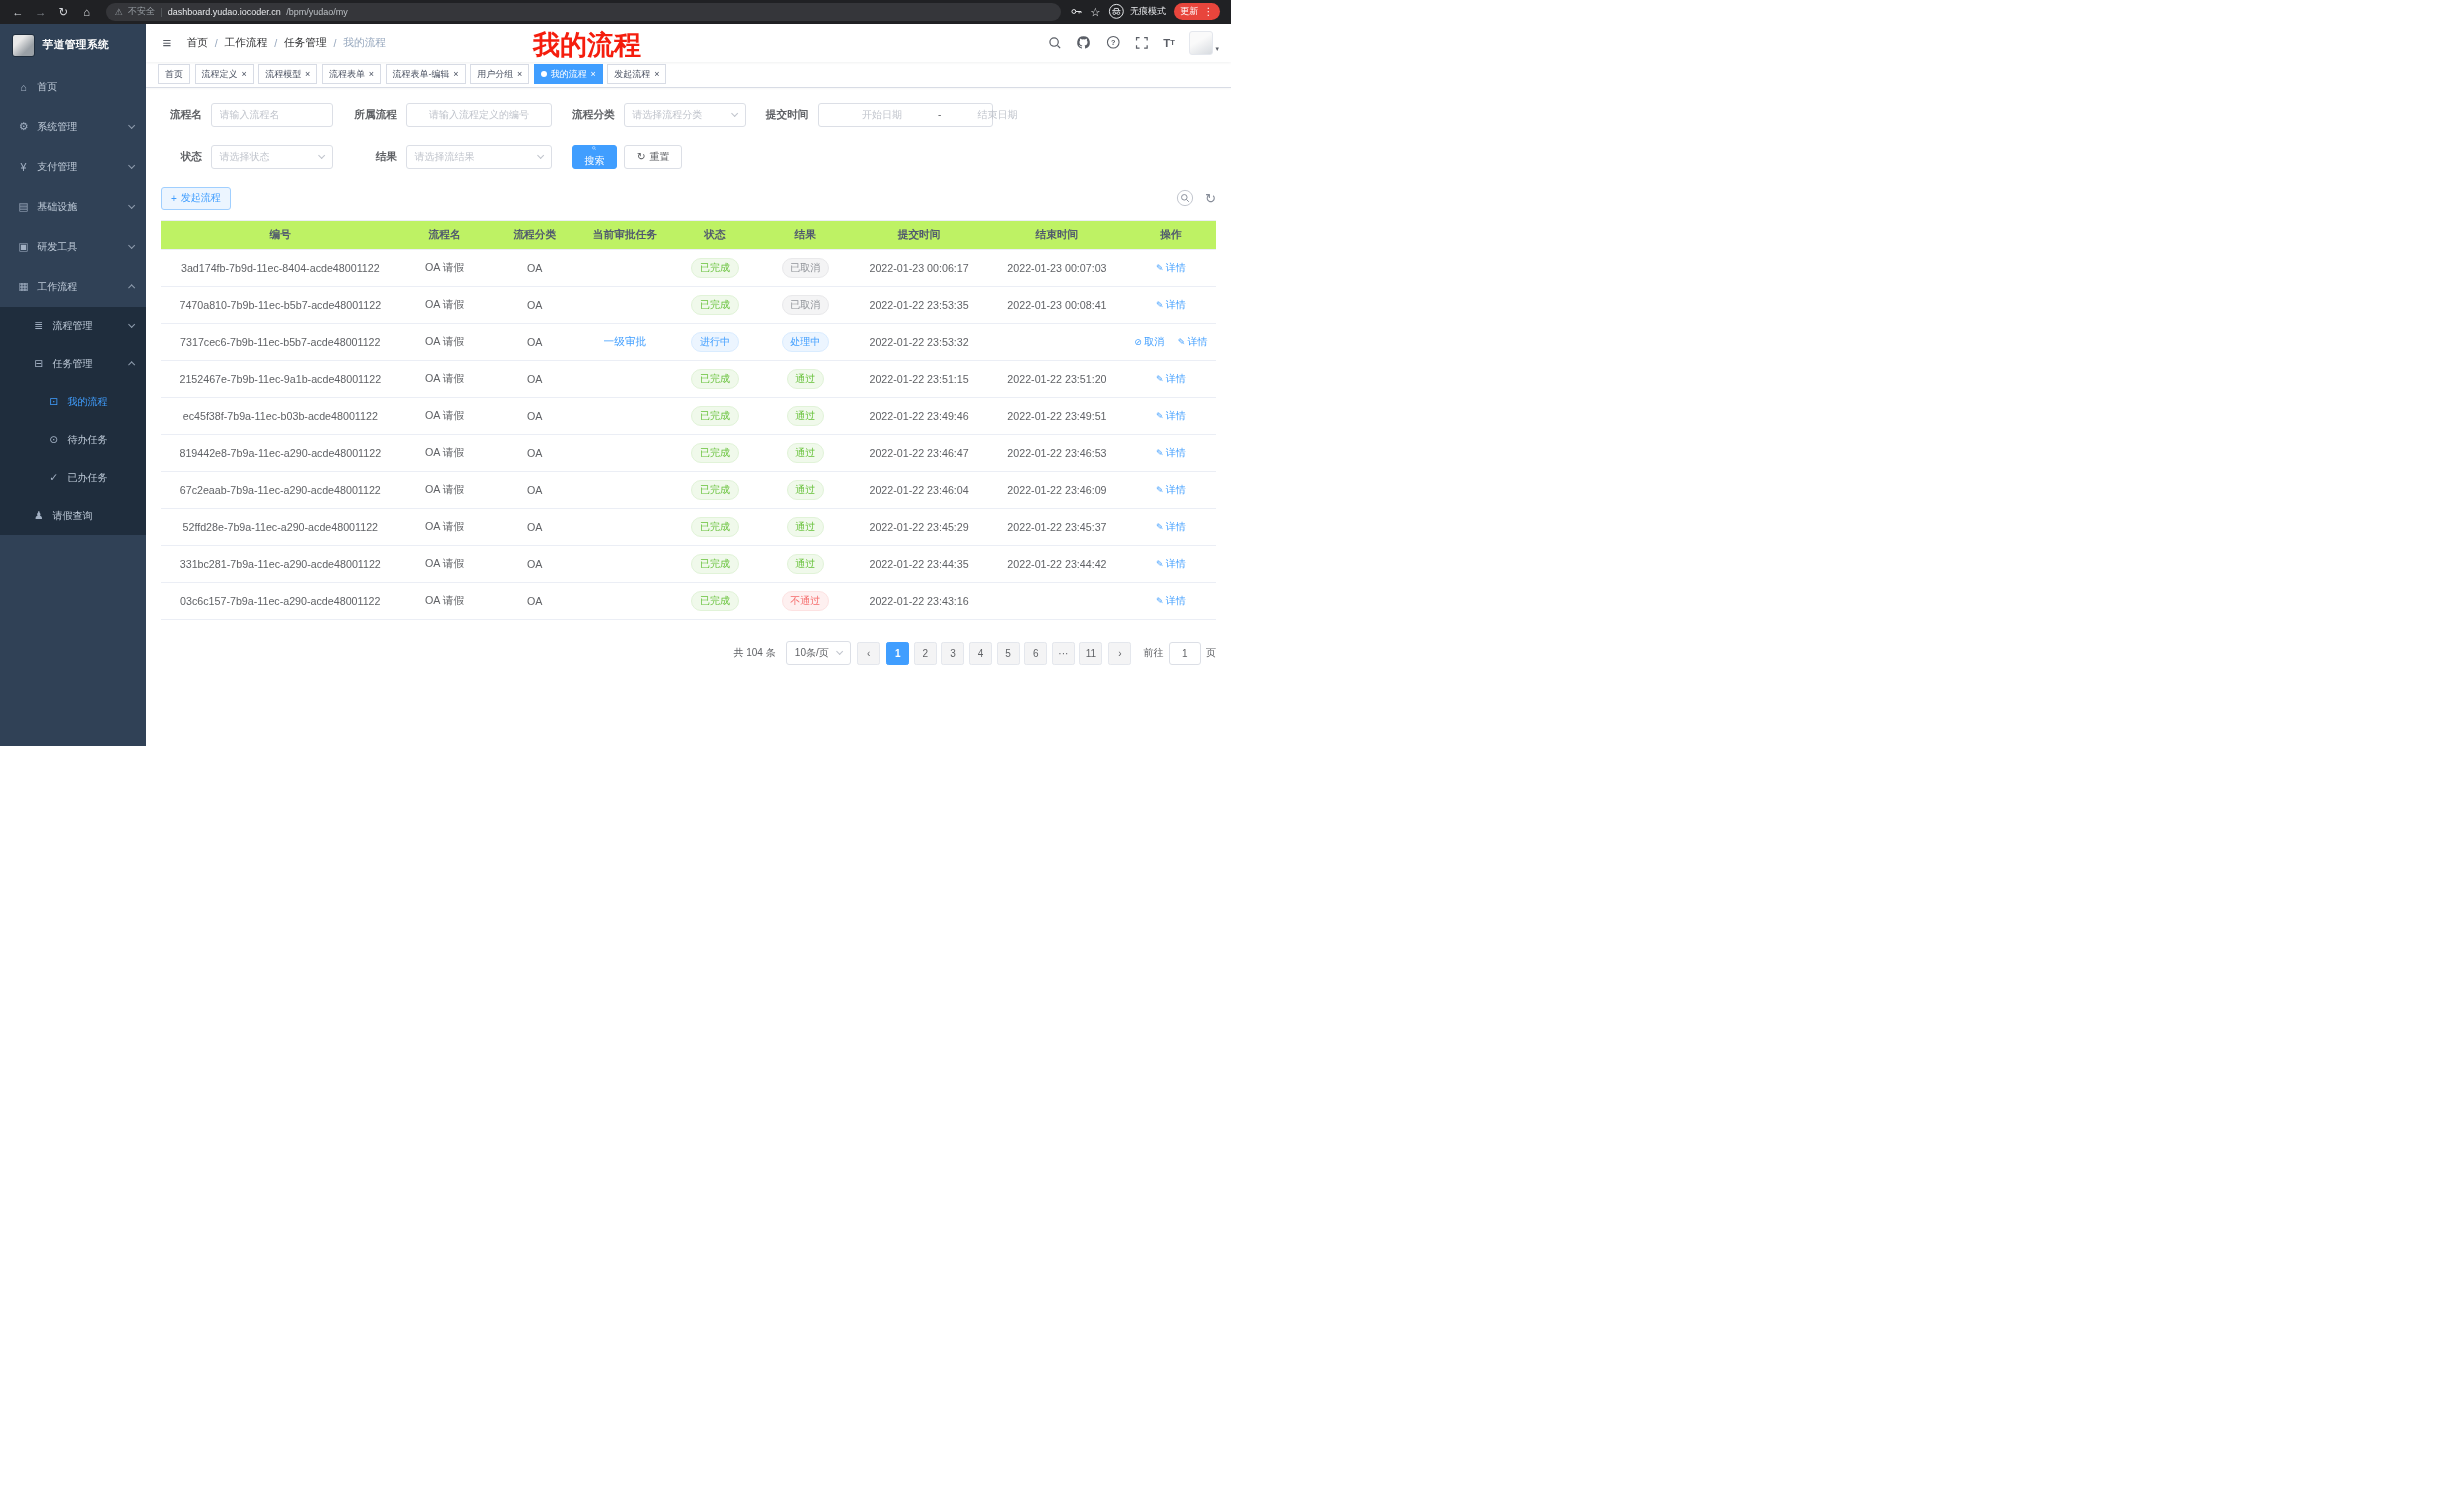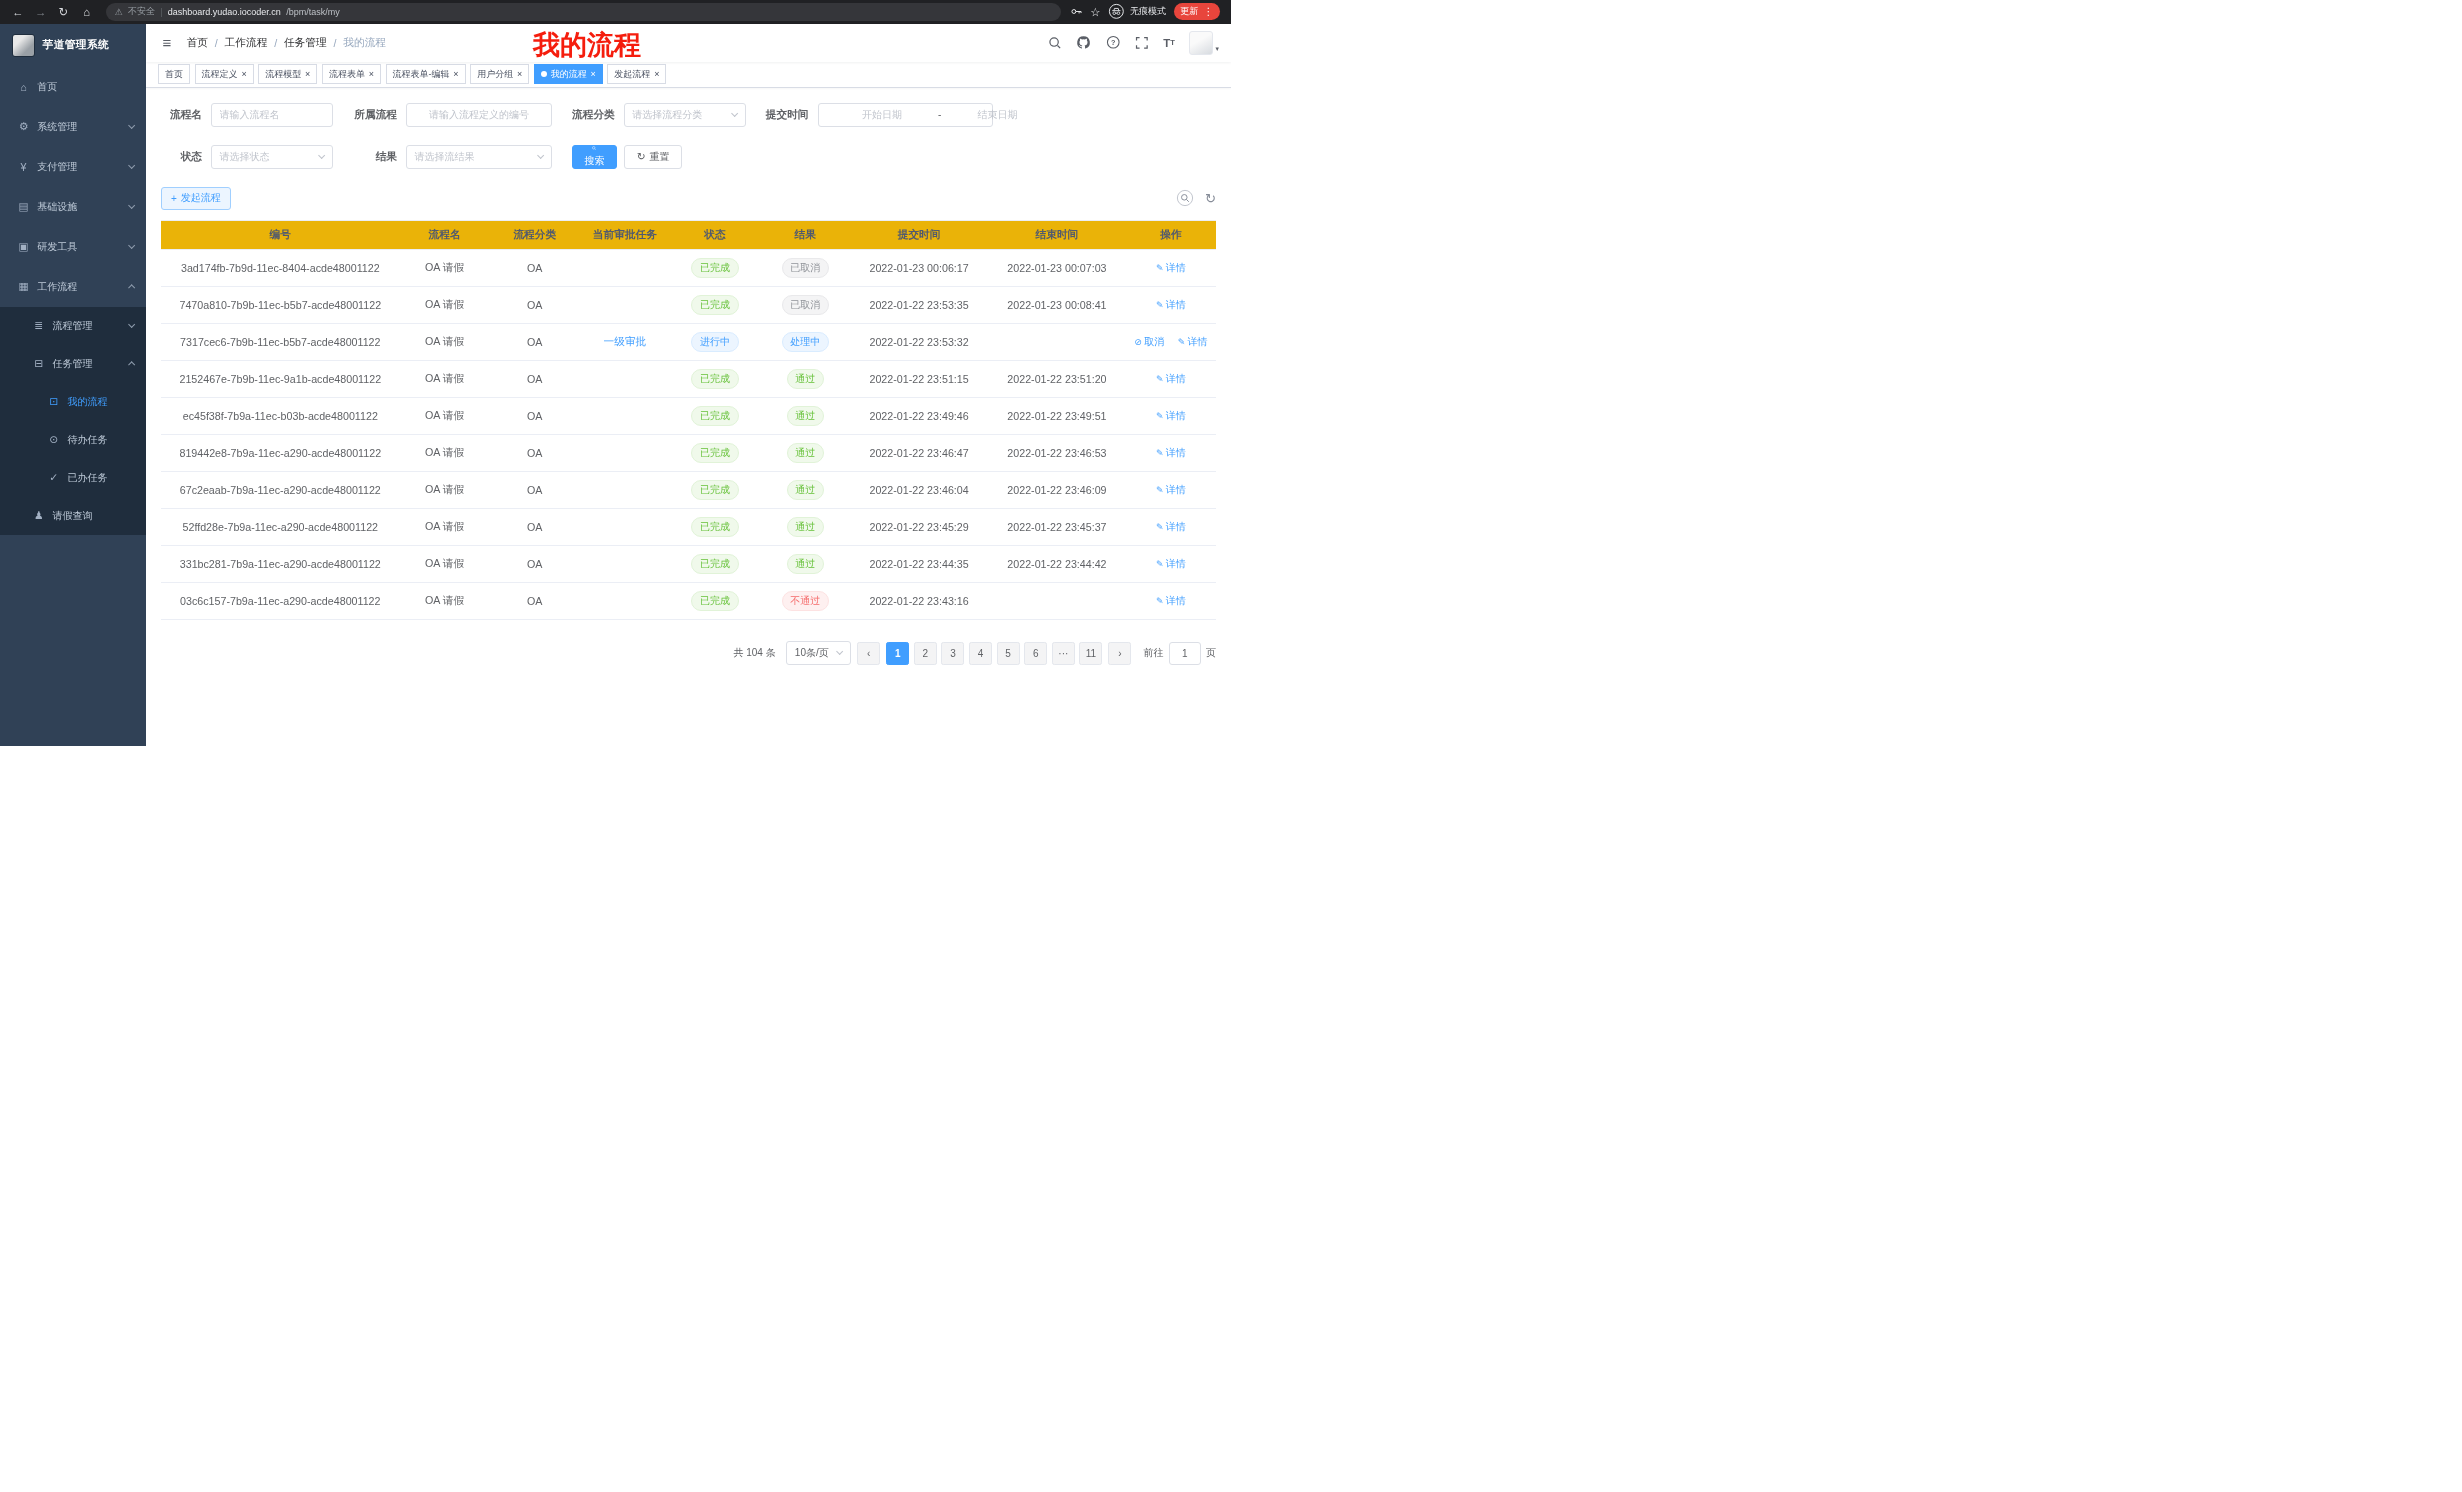--- a/index.html
+++ b/index.html
@@ -82,21 +82,21 @@
   .btn-primary { background:#409eff; border-color:#409eff; color:#fff;flex-direction:column; }
   .btn-plain { background:#ecf5ff; border-color:#a0cfff; color:#409eff; height:23px; padding:0 9px; }
   .ric { font-size:10.7px; line-height:1; }
 
   .table-toolbar { display:flex; align-items:center; justify-content:space-between; margin-bottom:10.7px; }
   .tool-icons { display:flex; align-items:center; gap:10.7px; color:#878d99; }
   .tool-ic { cursor:pointer; display:flex; align-items:center; font-size:13px; }
 
   
   table.grid { width:100%; border-collapse:collapse; table-layout:fixed; font-size:10.7px; color:#606266; }
-  .grid th { height:29px; background:#eab308; color:#515a6e; font-weight:700; border-top:0.8px solid #ebeef5; border-bottom:0.8px solid #ebeef5; }
+  .grid th { height:29px; background:#bef264; color:#515a6e; font-weight:700; border-top:0.8px solid #ebeef5; border-bottom:0.8px solid #ebeef5; }
   .grid td { height:37px; border-bottom:0.8px solid #ebeef5; text-align:center; white-space:nowrap; overflow:hidden; text-overflow:ellipsis; }
   .el-tag { display:inline-block; height:20px; line-height:18px; padding:0 7.6px; border-radius:10px; font-size:10px; border:0.8px solid transparent; }
   .t-success { background:#f0f9eb; border-color:#e1f3d8; color:#67c23a; }
   .t-info { background:#f4f4f5; border-color:#e9e9eb; color:#909399; }
   .t-primary { background:#ecf5ff; border-color:#d9ecff; color:#409eff; }
   .t-danger { background:#fef0f0; border-color:#fde2e2; color:#f56c6c; }
   .link { color:#409eff; cursor:pointer; }
   .action { color:#409eff; cursor:pointer; font-size:10px; margin:0 5.3px; white-space:nowrap; }
   .a-ic { margin-right:2.3px; font-size:9px; }
 
@@ -121,21 +121,21 @@
   <div class="browser-bar">
     <span class="nav-btn">←</span>
     <span class="nav-btn dim">→</span>
     <span class="nav-btn">↻</span>
     <span class="nav-btn">⌂</span>
     <div class="addr">
       <span class="warn-ic">⚠</span>
       <span class="sec">不安全</span>
       <span class="bar-sep">|</span>
       <span class="domain">dashboard.yudao.iocoder.cn</span>
-        <span class="path">/bpm/task/my</span>
+        <span class="path">/bpm/yudao/my</span>
     </div>
     <div class="browser-right">
       <span class="nav-ic">
         <svg width="13" height="13" viewBox="0 0 20 20" fill="none" stroke="#e8eaed" stroke-width="1.5">
             <circle cx="6" cy="10" r="3"></circle>
             <path d="M9 10h8M14 10v3M17 10v2.4"></path>
           </svg>
       </span>
       <span class="nav-ic" style="color:#e8eaed;font-size:11.4px;">☆</span>
       <span class="incog">

